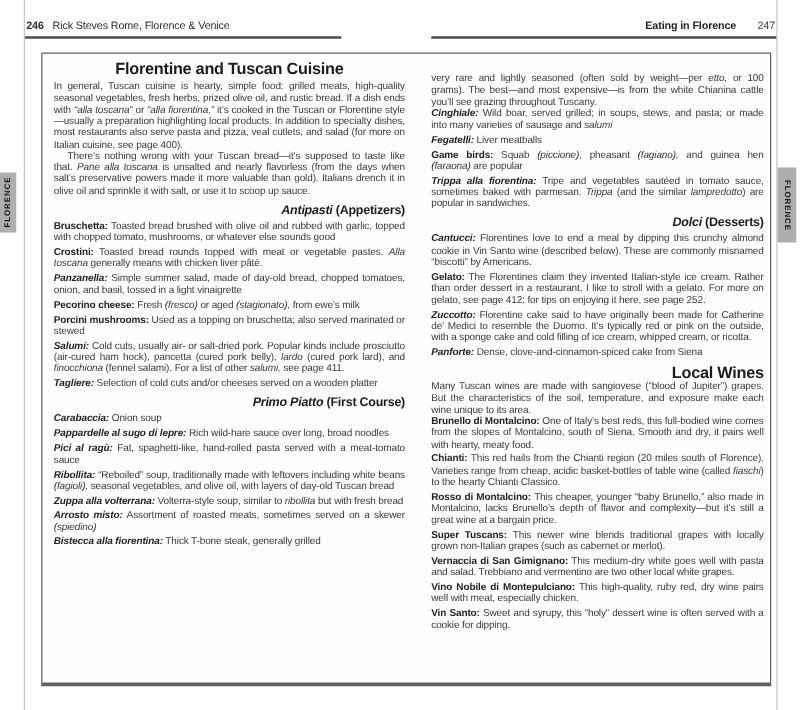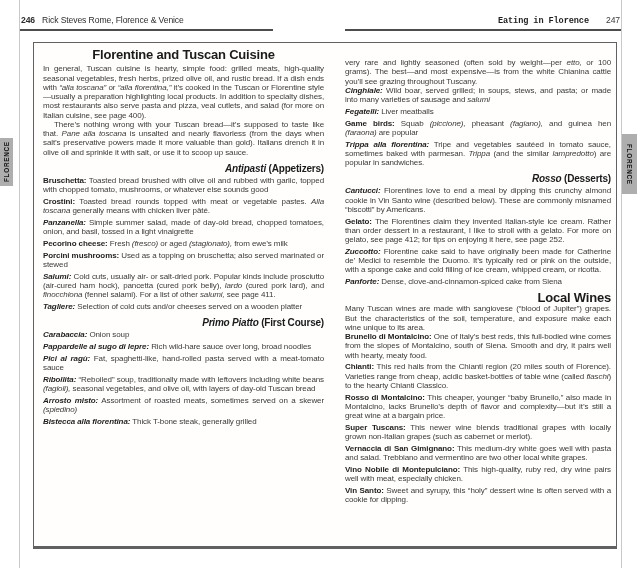--- a/index.html
+++ b/index.html
@@ -11,21 +11,21 @@
   .page-edge{position:absolute;top:0;bottom:0;width:1px;background:#c9c9c9;}
   #edge-l{left:19px;}
   #edge-r{left:621px;}
 
   .runhead{position:absolute;top:15px;font-size:8.6px;color:#2e2e2e;white-space:nowrap;letter-spacing:-0.1px;}
   #rh-left{left:21px;}
   #rh-right{right:20px;}
   .runhead .pnum{font-weight:bold;}
   #rh-left .pnum{margin-right:7px;}
   #rh-right .pnum{margin-left:17px;font-weight:normal;color:#3a3a3a;}
-  #rh-right .htitle{font-weight:bold;color:#1f1f1f;font-family:Liberation Mono, monospace;}
+  #rh-right .htitle{font-weight:bold;color:#1f1f1f;}
 
   .rule{position:absolute;top:29px;height:1.5px;background:#4d4d4d;}
   #rule-l{left:20px;width:253px;}
   #rule-r{left:345px;width:276px;}
 
   .tab{
     position:absolute;background:#aeaeae;color:#151515;font-weight:bold;
     font-size:6.4px;letter-spacing:0.7px;display:flex;align-items:center;justify-content:center;
     writing-mode:vertical-rl;
   }
@@ -88,30 +88,31 @@
       <p class="entry"><b class="term it">Panzanella:</b> Simple summer salad, made of day-old bread, chopped tomatoes, onion, and basil, tossed in a light vinaigrette</p>
       <p class="entry"><b class="term">Pecorino cheese:</b> Fresh <i>(fresco)</i> or aged <i>(stagionato),</i> from ewe’s milk</p>
       <p class="entry"><b class="term">Porcini mushrooms:</b> Used as a topping on bruschetta; also served marinated or stewed</p>
       <p class="entry"><b class="term it">Salumi:</b> Cold cuts, usually air- or salt-dried pork. Popular kinds include prosciutto (air-cured ham hock), pancetta (cured pork belly), <i>lardo</i> (cured pork lard), and <i>finocchiona</i> (fennel salami). For a list of other <i>salumi,</i> see page 411.</p>
       <p class="entry"><b class="term it">Tagliere:</b> Selection of cold cuts and/or cheeses served on a wooden platter</p>
       <h3 class="sec-heading"><i>Primo Piatto</i> (First Course)</h3>
       <p class="entry"><b class="term it">Carabaccia:</b> Onion soup</p>
       <p class="entry"><b class="term it">Pappardelle al sugo di lepre:</b> Rich wild-hare sauce over long, broad noodles</p>
       <p class="entry"><b class="term it">Pici al ragù:</b> Fat, spaghetti-like, hand-rolled pasta served with a meat-tomato sauce</p>
       <p class="entry"><b class="term it">Ribollita:</b> “Reboiled” soup, traditionally made with leftovers including white beans <i>(fagioli),</i> seasonal vegetables, and olive oil, with layers of day-old Tuscan bread</p>
+      <p class="entry"><b class="term it">Zuppa alla volterrana:</b> Volterra-style soup, similar to <i>ribollita</i> but with fresh bread</p>
       <p class="entry"><b class="term it">Arrosto misto:</b> Assortment of roasted meats, sometimes served on a skewer <i>(spiedino)</i></p>
       <p class="entry"><b class="term it">Bistecca alla fiorentina:</b> Thick T-bone steak, generally grilled</p>
     </div>
   <div class="col" id="col-right">
       <p class="para">very rare and lightly seasoned (often sold by weight—per <i>etto,</i> or 100 grams). The best—and most expensive—is from the white Chianina cattle you’ll see grazing throughout Tuscany.</p>
       <p class="entry"><b class="term it">Cinghiale:</b> Wild boar, served grilled; in soups, stews, and pasta; or made into many varieties of sausage and <i>salumi</i></p>
       <p class="entry"><b class="term it">Fegatelli:</b> Liver meatballs</p>
       <p class="entry"><b class="term">Game birds:</b> Squab <i>(piccione),</i> pheasant <i>(fagiano),</i> and guinea hen <i>(faraona)</i> are popular</p>
       <p class="entry"><b class="term it">Trippa alla fiorentina:</b> Tripe and vegetables sautéed in tomato sauce, sometimes baked with parmesan. <i>Trippa</i> (and the similar <i>lampredotto</i>) are popular in sandwiches.</p>
-      <h3 class="sec-heading"><i>Rosso</i> (Desserts)</h3>
+      <h3 class="sec-heading"><i>Dolci</i> (Desserts)</h3>
       <p class="entry"><b class="term it">Cantucci:</b> Florentines love to end a meal by dipping this crunchy almond cookie in Vin Santo wine (described below). These are commonly misnamed “biscotti” by Americans.</p>
       <p class="entry"><b class="term">Gelato:</b> The Florentines claim they invented Italian-style ice cream. Rather than order dessert in a restaurant, I like to stroll with a gelato. For more on gelato, see page 412; for tips on enjoying it here, see page 252.</p>
       <p class="entry"><b class="term it">Zuccotto:</b> Florentine cake said to have originally been made for Catherine de’ Medici to resemble the Duomo. It’s typically red or pink on the outside, with a sponge cake and cold filling of ice cream, whipped cream, or ricotta.</p>
       <p class="entry"><b class="term it">Panforte:</b> Dense, clove-and-cinnamon-spiced cake from Siena</p>
       <h3 class="sec-heading plainhead">Local Wines</h3>
       <p class="para">Many Tuscan wines are made with sangiovese (“blood of Jupiter”) grapes. But the characteristics of the soil, temperature, and exposure make each wine unique to its area.</p>
       <p class="entry"><b class="term">Brunello di Montalcino:</b> One of Italy’s best reds, this full-bodied wine comes from the slopes of Montalcino, south of Siena. Smooth and dry, it pairs well with hearty, meaty food.</p>
       <p class="entry"><b class="term">Chianti:</b> This red hails from the Chianti region (20 miles south of Florence). Varieties range from cheap, acidic basket-bottles of table wine (called <i>fiaschi</i>) to the hearty Chianti Classico.</p>
       <p class="entry"><b class="term">Rosso di Montalcino:</b> This cheaper, younger “baby Brunello,” also made in Montalcino, lacks Brunello’s depth of flavor and complexity—but it’s still a great wine at a bargain price.</p>
       <p class="entry"><b class="term">Super Tuscans:</b> This newer wine blends traditional grapes with locally grown non-Italian grapes (such as cabernet or merlot).</p>

